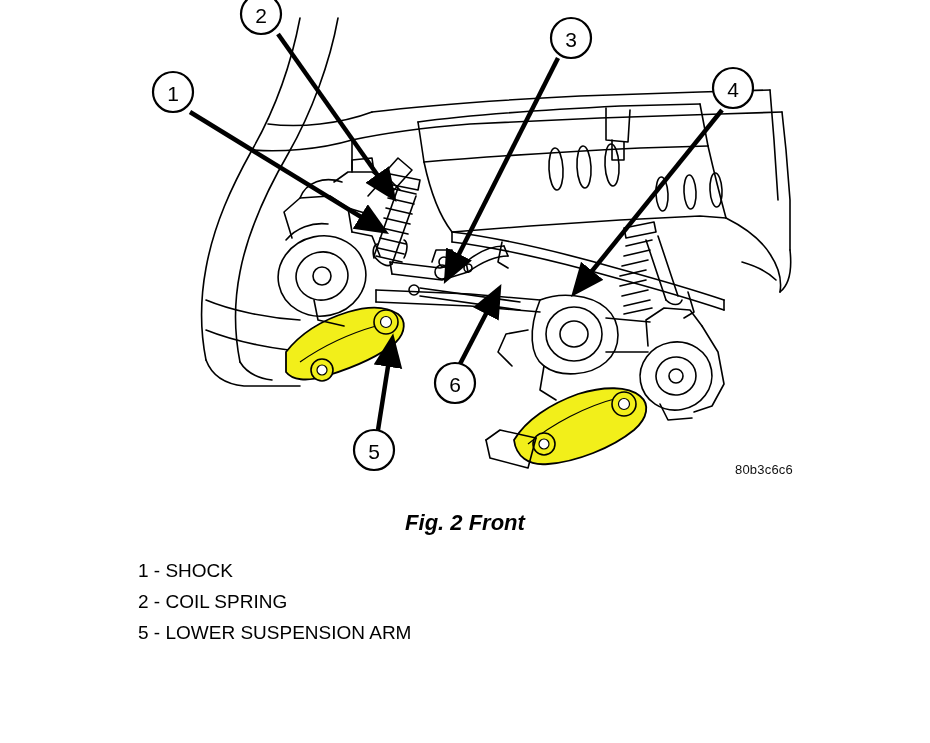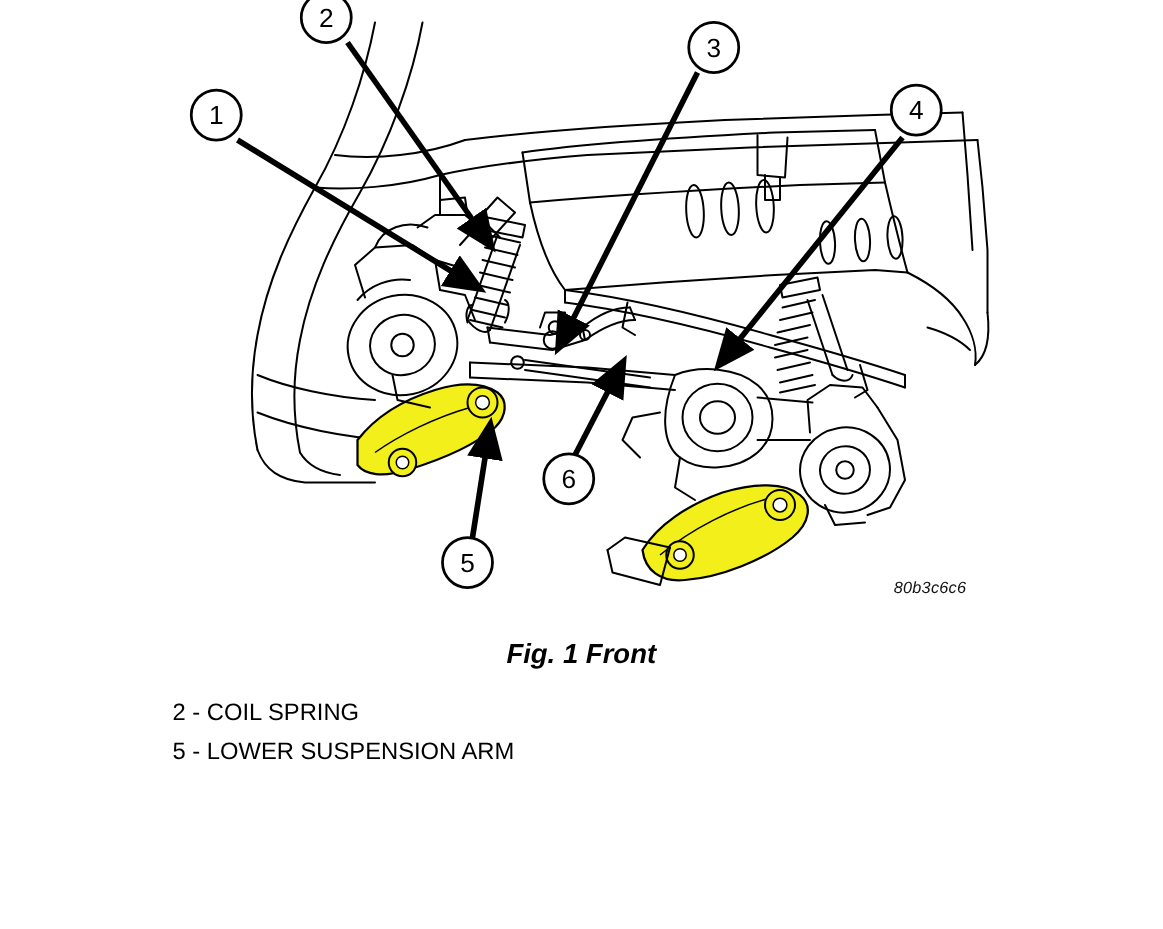--- a/index.html
+++ b/index.html
@@ -32,27 +32,26 @@
   .callout-label {
     font-family: "Liberation Sans", sans-serif;
     font-size: 21px;
     font-weight: normal;
     fill: #000000;
     text-anchor: middle;
     dominant-baseline: central;
   }
   .part-code {
     position: absolute;
-    left: 715px;
+    left: 735px;
     top: 462px;
     font-family: "Liberation Sans", sans-serif;
     font-size: 13px;
     color: #111111;
     letter-spacing: 0.2px;
-    font-style: italic;
   }
   .fig-caption {
     position: absolute;
     left: 0;
     top: 510px;
     width: 930px;
     text-align: center;
     font-family: "Liberation Sans", sans-serif;
     font-size: 22px;
     font-weight: bold;
@@ -290,20 +289,21 @@
           <circle cx="455" cy="383" r="20" fill="#ffffff" stroke="#000000" stroke-width="2.2"></circle>
           <text class="callout-label" x="455" y="384">6</text>
         </g>
       </g>
 
     </svg>
   </div>
 
   <div class="part-code">80b3c6c6</div>
 
-  <div class="fig-caption">Fig. 1 Front</div>
+  <div class="fig-caption">Fig. 2 Front</div>
 
   <div class="legend">
+    <div class="legend-item">1 - SHOCK</div>
     <div class="legend-item">2 - COIL SPRING</div>
     <div class="legend-item">5 - LOWER SUSPENSION ARM</div>
   </div>
 
 </div>
 
 </body></html>

